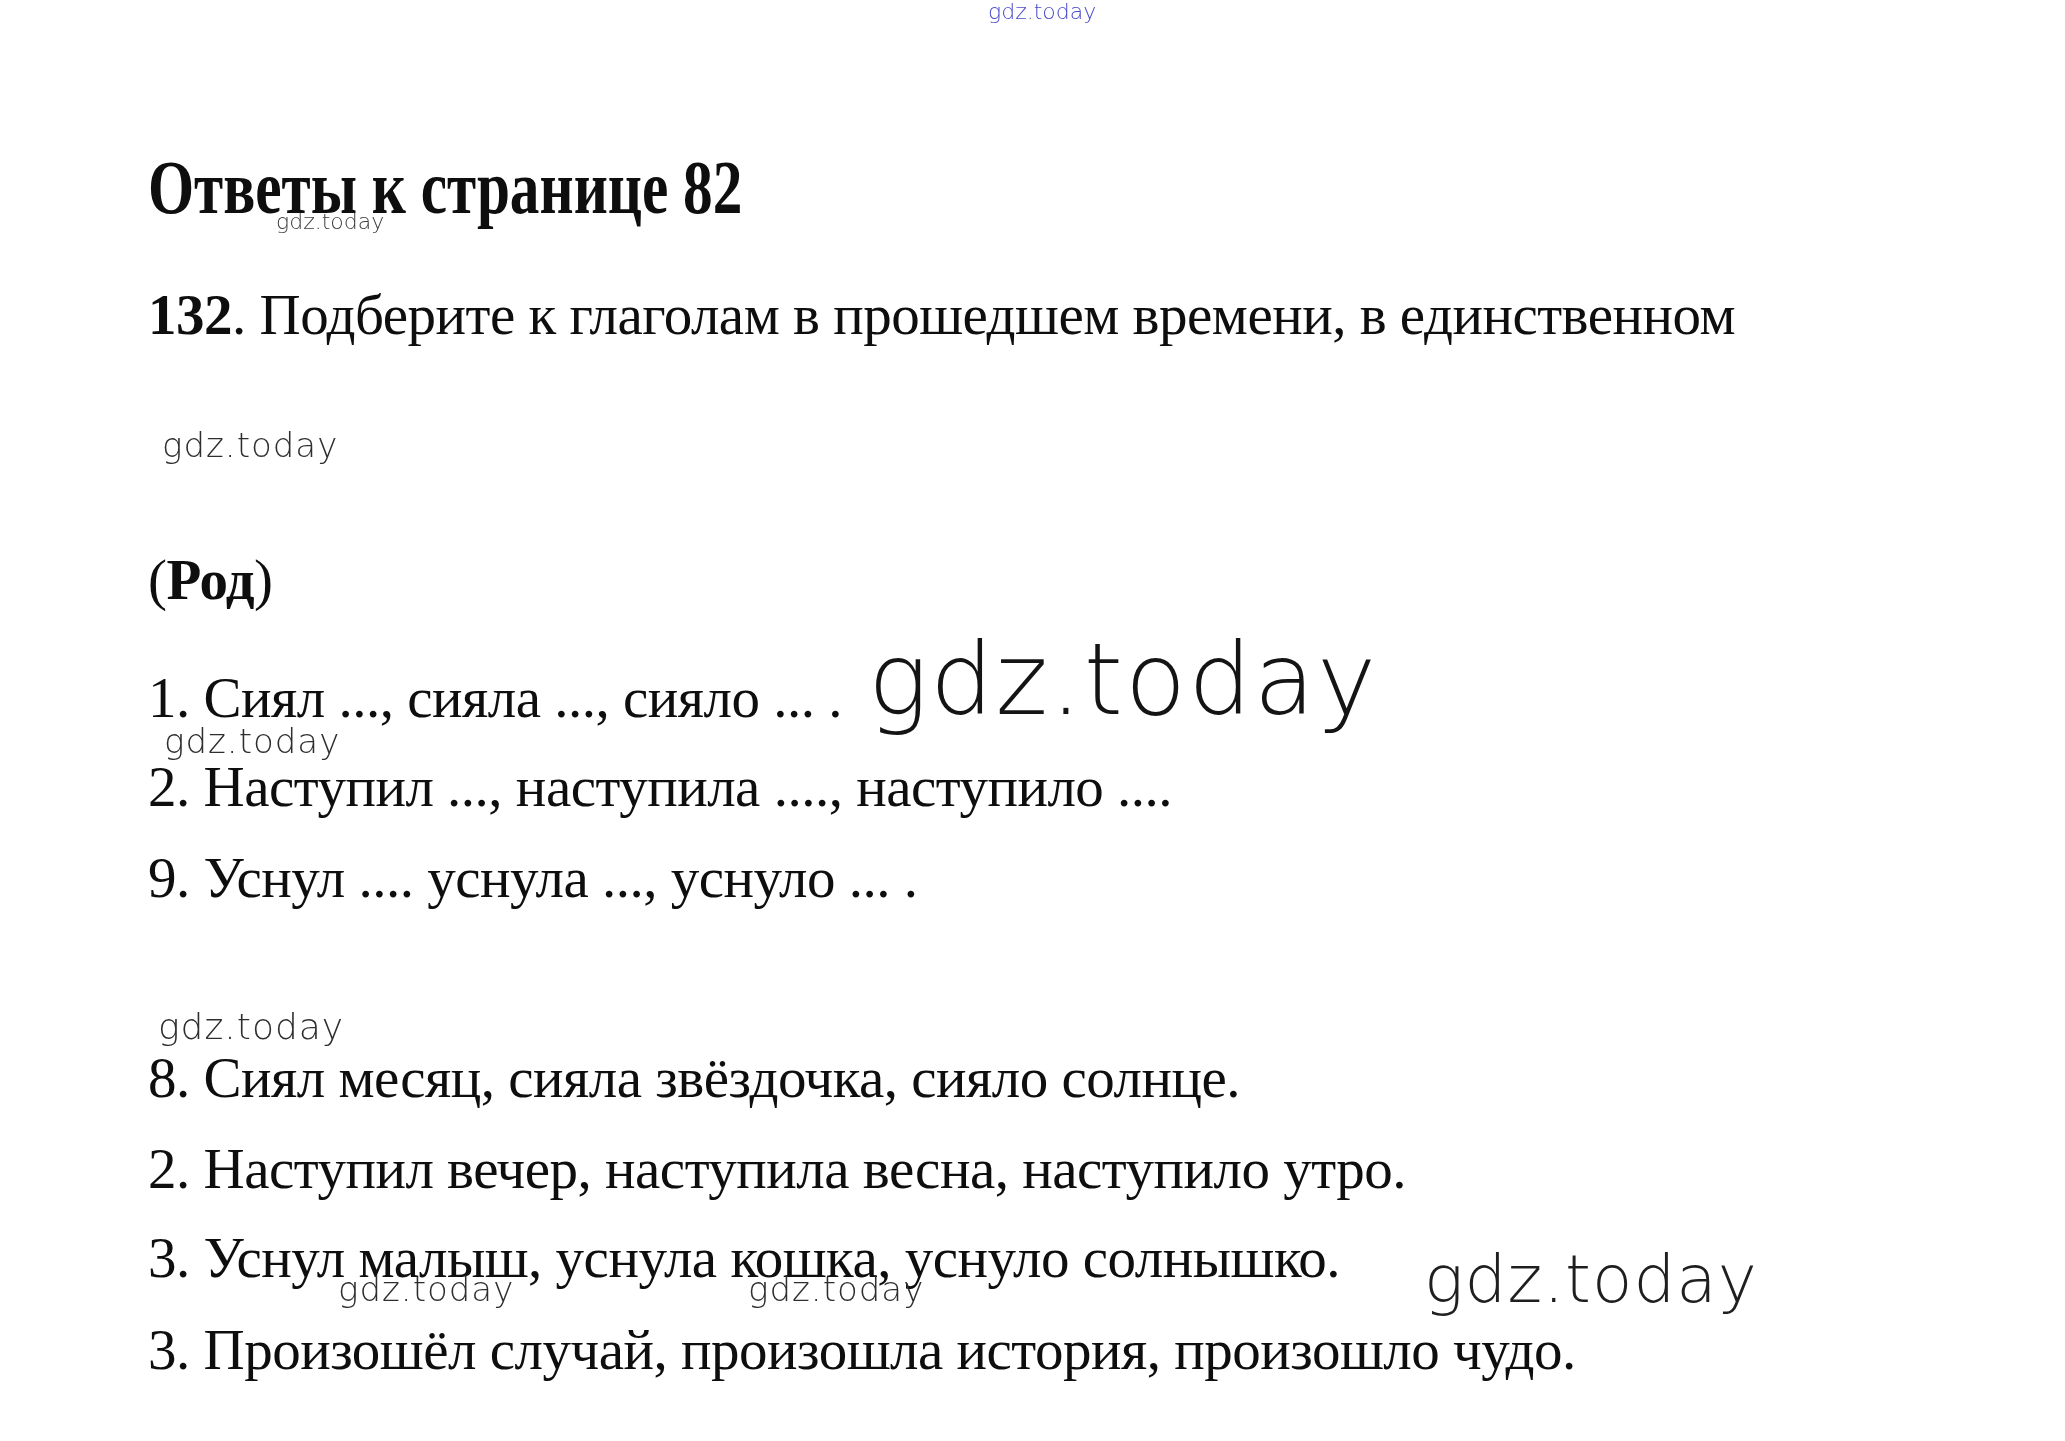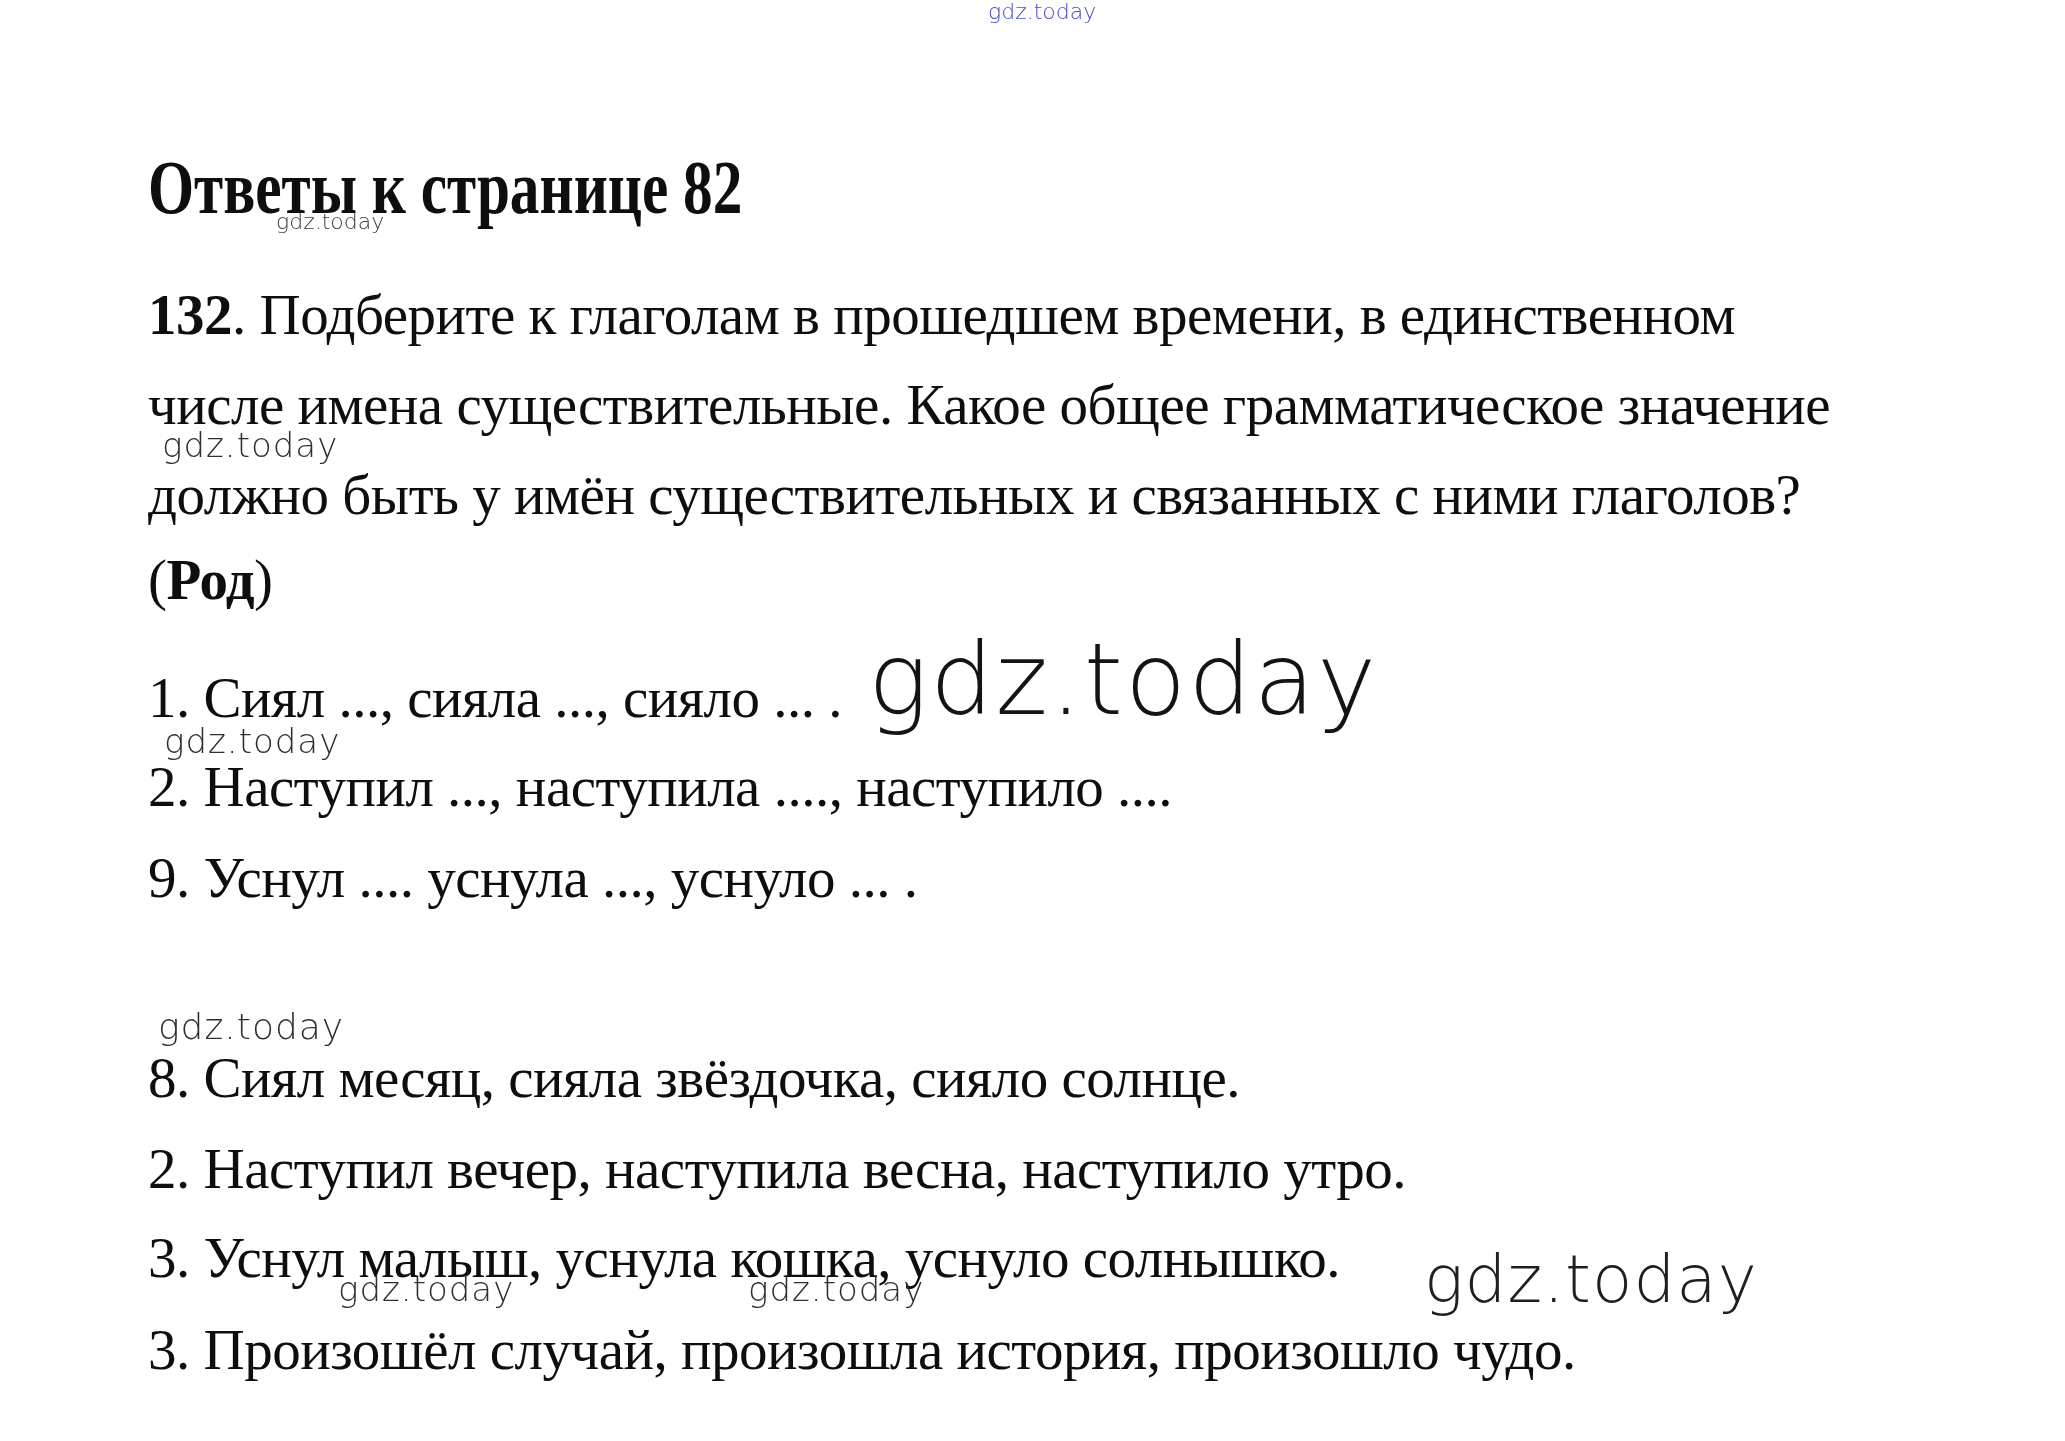--- a/index.html
+++ b/index.html
@@ -63,25 +63,23 @@
 <div class="page">
 
   <span class="wm wm-top">gdz.today</span>
 
   <div class="title">Ответы к странице 82</div>
 
   <span class="wm wm-under-title">gdz.today</span>
 
   <div class="line" style="top:286px"><span class="bold">132</span><span>. Подберите к глаголам в прошедшем времени, в единственном</span></div>
 
-  <div class="line" style="top:376px">числе имена существительные. Какое общее грамматическое значение</div>
 
   <span class="wm wm-paragraph">gdz.today</span>
 
-  <div class="line" style="top:466px">должно быть у имён существительных и связанных с ними глаголов?</div>
 
   <div class="line" style="top:551px"><span>(</span><span class="bold">Род</span><span>)</span></div>
 
   <div class="line" style="top:669px">1. Сиял ..., сияла ..., сияло ... .</div>
 
   <span class="wm wm-large-center">gdz.today</span>
   <span class="wm wm-task-left">gdz.today</span>
 
   <div class="line" style="top:758px">2. Наступил ..., наступила ...., наступило ....</div>
   <div class="line" style="top:849px">9. Уснул .... уснула ..., уснуло ... .</div>

